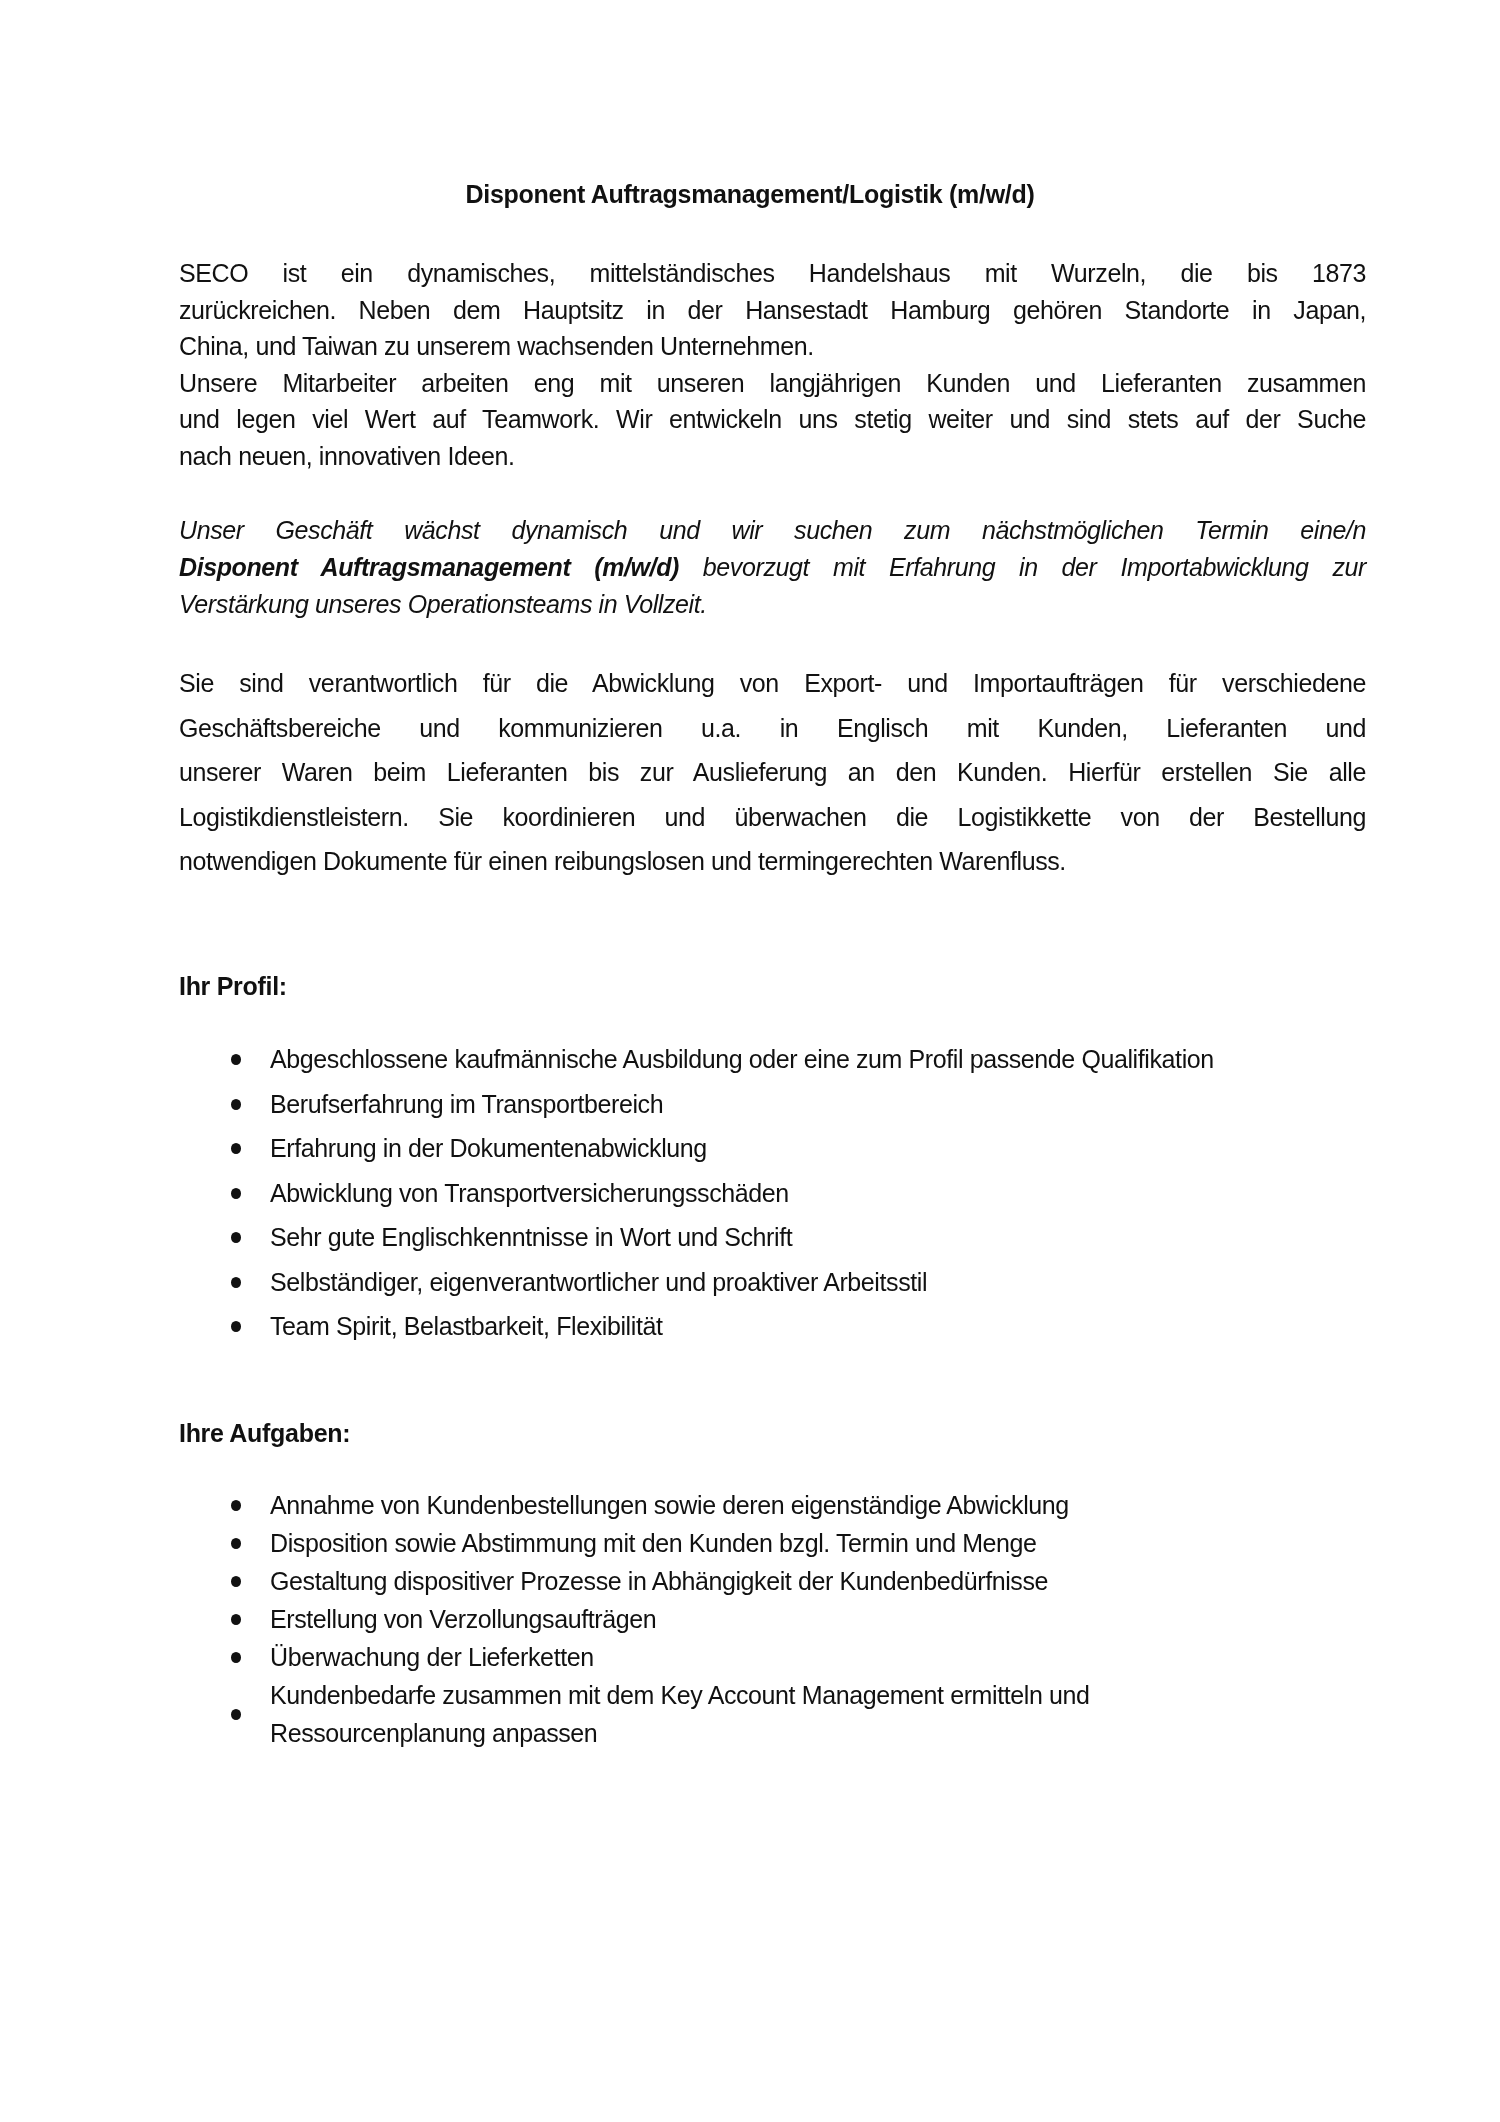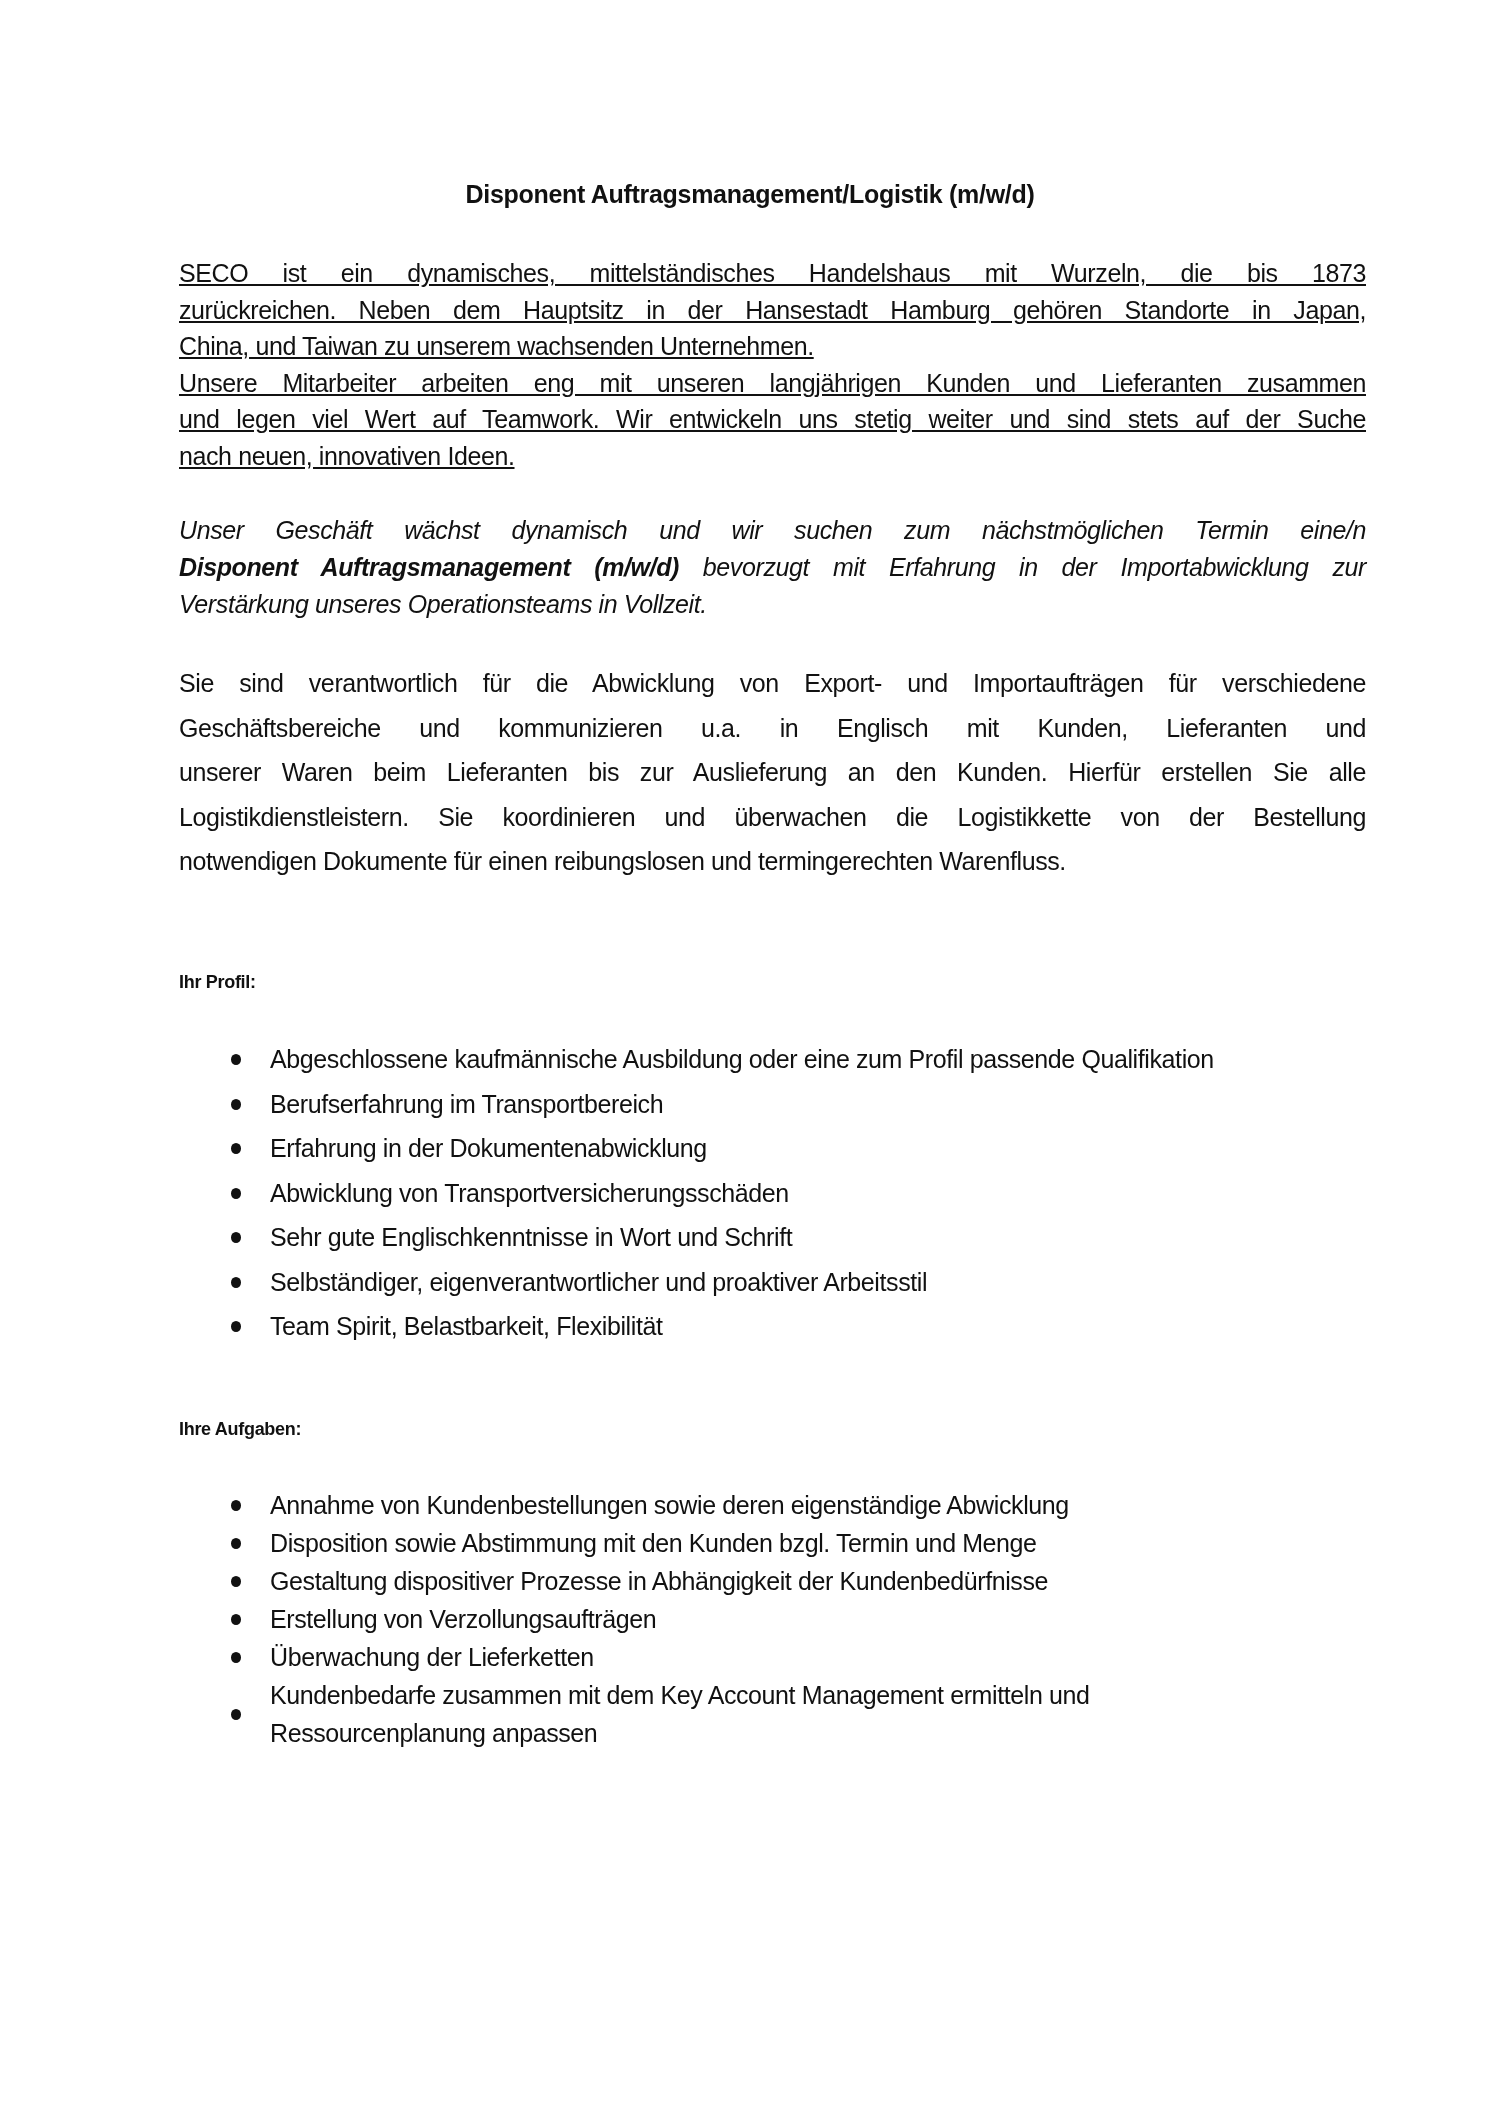--- a/index.html
+++ b/index.html
@@ -32,33 +32,33 @@
       font-size: 25px;
       letter-spacing: -0.3px;
     }
     .block {
       position: absolute;
       left: 179px;
       width: 1187px;
       font-size: 25px;
       letter-spacing: -0.4px;
     }
-    .p-intro { top: 255px; line-height: 36.5px; text-decoration: underline; }
+    .p-intro { top: 255px; line-height: 36.5px; }
 
     .p-search { top: 512px; line-height: 37px; font-style: italic; }
     .p-resp { top: 661px; line-height: 44.5px; }
 
     .just-line { display: block; text-align: justify; text-align-last: justify; }
     .plain-line { display: block; }
 
     .heading {
       position: absolute;
       left: 179px;
       font-weight: bold;
-      font-size: 18px;
+      font-size: 25px;
       letter-spacing: -0.3px;
     }
     .h-profil { top: 972px; }
     .h-aufgaben { top: 1419px; }
 
     ul.bullets {
       position: absolute;
       left: 179px;
       margin: 0;
       padding: 0;

